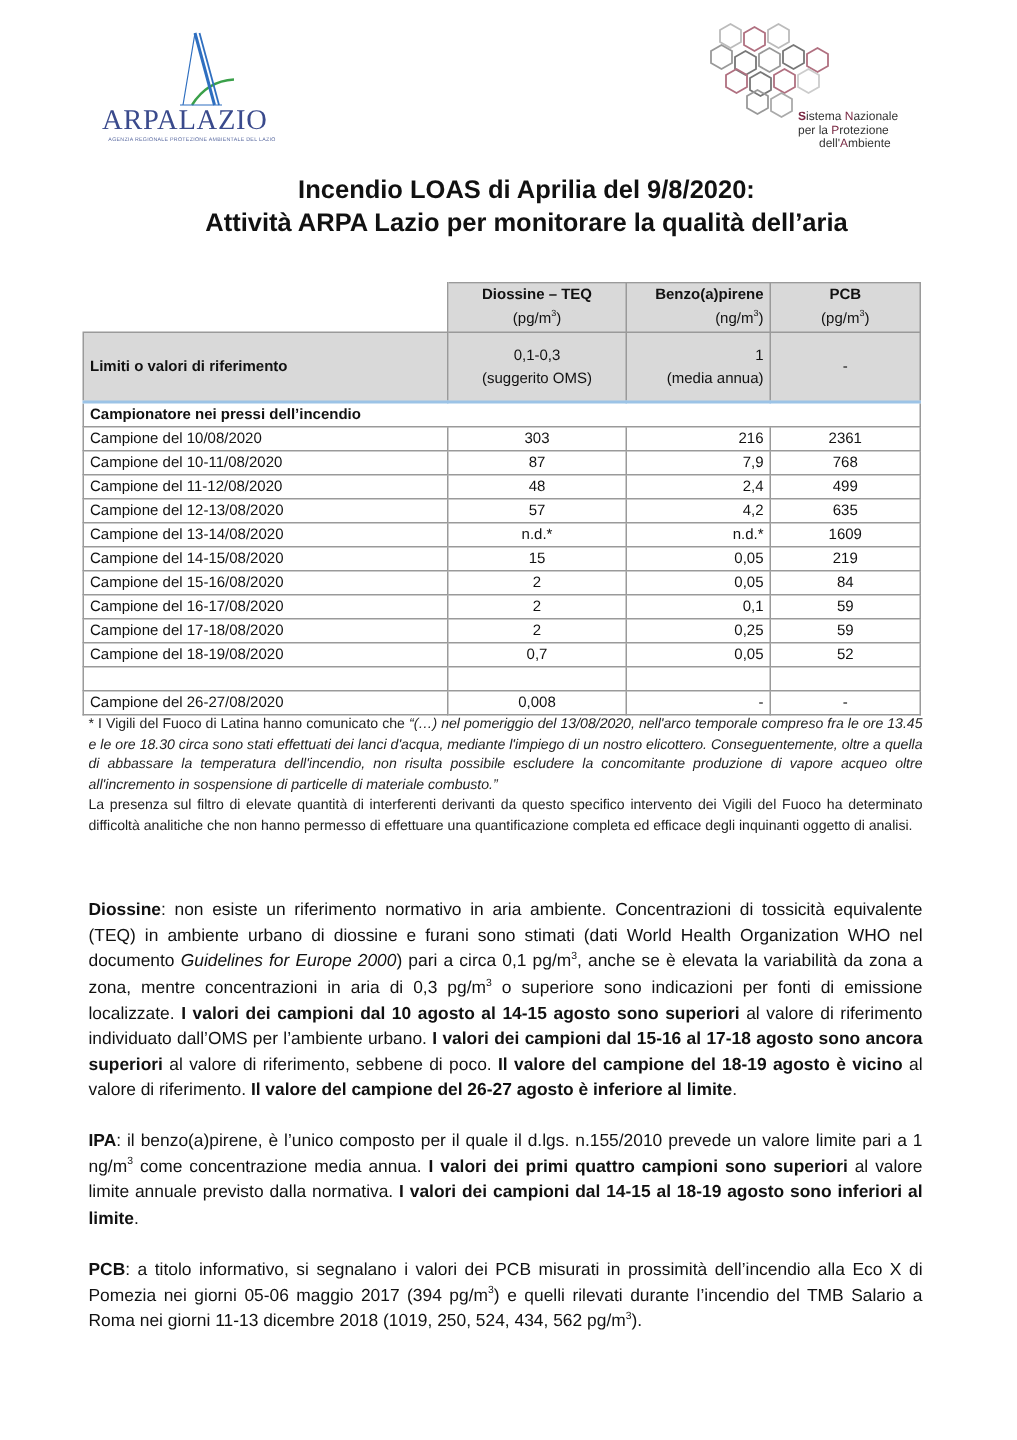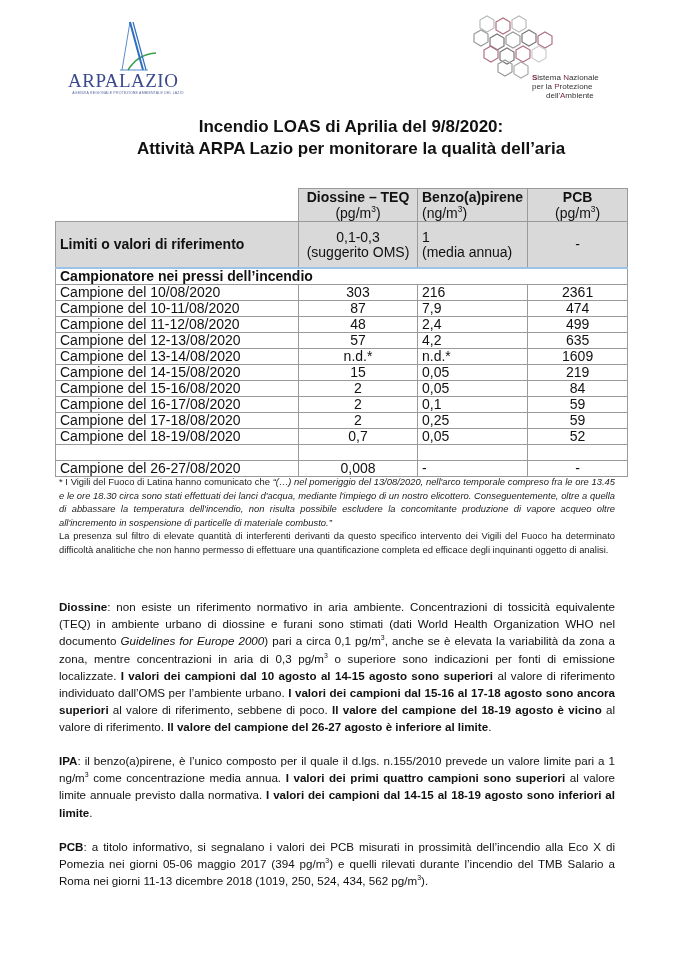--- a/index.html
+++ b/index.html
@@ -15,25 +15,25 @@
   .logo-right .snpa-text span { display: block; }
   .logo-right .l1 { padding-left: 12px; }
   .logo-right .l2 { padding-left: 12px; }
   .logo-right .l3 { padding-left: 26px; }
   .accent { color: #7a2a44; }
 
   .title { position: absolute; left: 12px; top: 116px; width: 678px; text-align: center;
            font-weight: bold; font-size: 17px; line-height: 22px; color: #111; }
 
   table.data { position: absolute; left: 55px; top: 188px; border-collapse: collapse;
-               font-size: 14px; }
+               font-size: 10px; }
   table.data td { border: 1px solid #9a9a9a; padding: 0 4px; height: 15px; line-height: 15px; }
   table.data td.c1 { width: 234px; text-align: left; }
   table.data td.c2 { width: 110px; text-align: center; }
-  table.data td.c3 { width: 87px; text-align: left; }
+  table.data td.c3 { width: 87px; text-align: right; }
   table.data td.c4 { width: 91px; text-align: center; }
   table.data tr.head td { background: #d9d9d9; line-height: 16px; height: 32px; font-weight: normal; }
   table.data tr.head td.empty { background: #fff; border-top: none; border-left: none; border-bottom: 1px solid #9a9a9a; }
   table.data tr.head .hb { font-weight: bold; display: block; }
   table.data tr.limits td { background: #d9d9d9; height: 30px; line-height: 15px; }
   table.data tr.limits td.c1 { font-weight: bold; vertical-align: top; padding-top: 15px; }
   table.data tr.limits { border-bottom: 2px solid #9cc3e6; }
   table.data tr.section td { font-weight: bold; border-left: 1px solid #9a9a9a; border-right: 1px solid #9a9a9a; }
   table.data tr.blank td { height: 15px; }
   sup { font-size: 0.6em; vertical-align: super; line-height: 0; }
@@ -129,21 +129,21 @@
   <tr>
         <td class="c1">Campione del 10/08/2020</td>
         <td class="c2">303</td>
         <td class="c3">216</td>
         <td class="c4">2361</td>
       </tr>
       <tr>
         <td class="c1">Campione del 10-11/08/2020</td>
         <td class="c2">87</td>
         <td class="c3">7,9</td>
-        <td class="c4">474</td>
+        <td class="c4">768</td>
       </tr>
       <tr>
         <td class="c1">Campione del 11-12/08/2020</td>
         <td class="c2">48</td>
         <td class="c3">2,4</td>
         <td class="c4">499</td>
       </tr>
       <tr>
         <td class="c1">Campione del 12-13/08/2020</td>
         <td class="c2">57</td>

